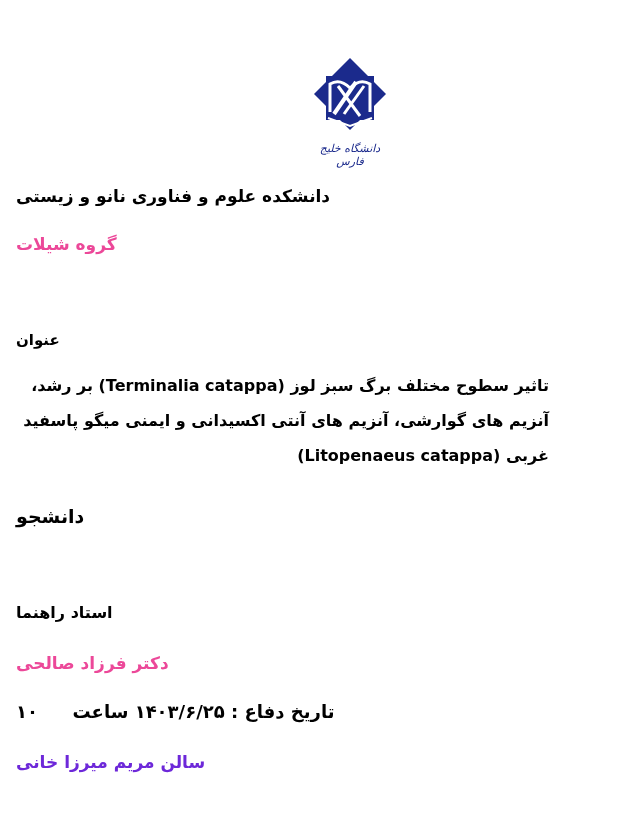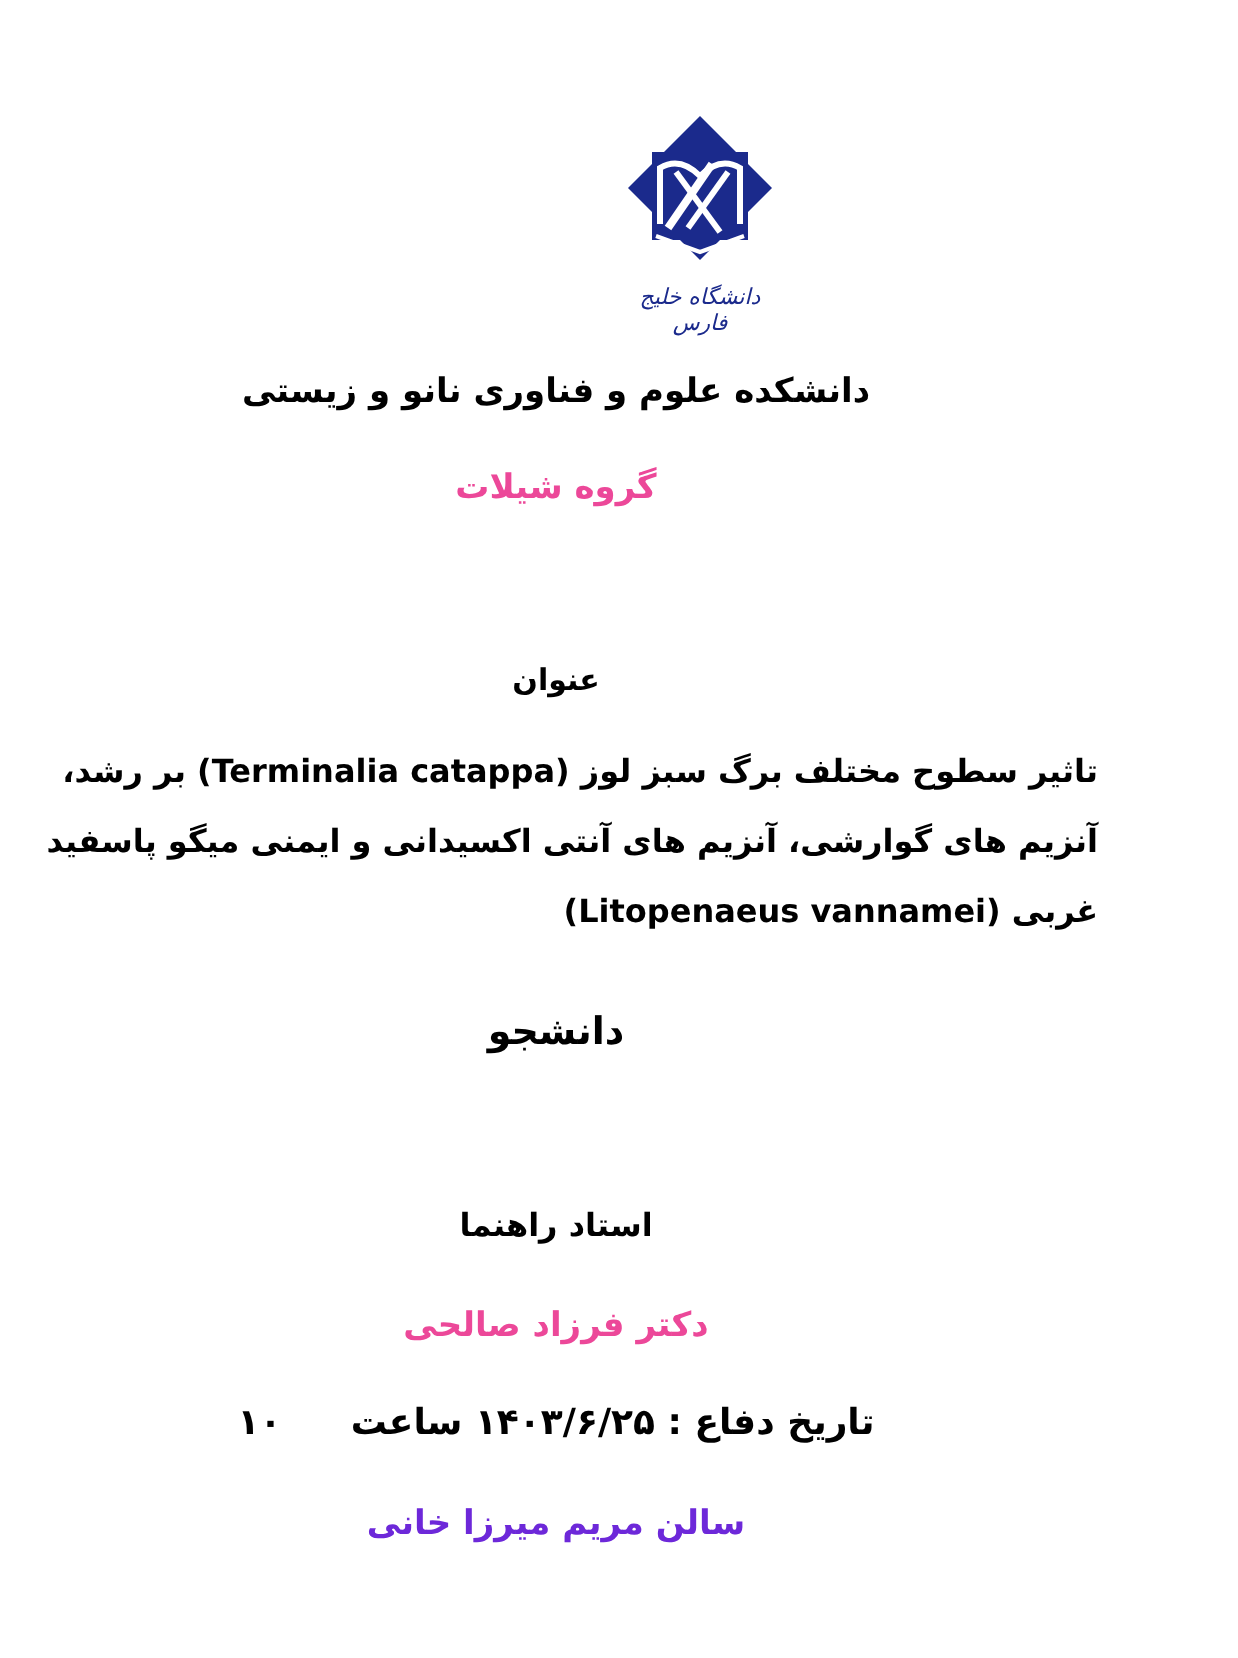--- a/index.html
+++ b/index.html
@@ -4,21 +4,21 @@
 <style>
   html, body { margin: 0; padding: 0; background: #ffffff; }
   body { width: 619px; height: 829px; position: relative; overflow: hidden;
          font-family: "DejaVu Sans", sans-serif; color: #000; }
   .page { position: absolute; left: 0; top: 0; width: 619px; height: 829px; }
   .logo { position: absolute; left: 272px; top: 56px; width: 76px; height: 110px; margin-left: 40px; }
   .logo svg { display: block; }
   .logo-caption { position: absolute; left: 0; top: 86px; width: 76px; text-align: center;
                   font-family: "DejaVu Serif", serif; font-style: italic; font-size: 11px;
                   color: #1b2a8c; direction: rtl; }
-  .line { position: absolute; left: 4px; width: 548px; text-align: center; direction: rtl;
+  .line { position: absolute; left: 16px; width: 548px; text-align: left; direction: rtl;
           font-weight: bold; white-space: nowrap; }
   .red { color: #ec4899; }
   .navy { color: #6d28d9; }
   .title-block { position: absolute; right: 70px; width: 480px; direction: rtl; text-align: right;
                  font-weight: bold; font-size: 16px; line-height: 35px; white-space: nowrap; }
   .latin { font-family: "DejaVu Sans", sans-serif; }
   .gap { display: inline-block; width: 22px; }
 </style>
 </head>
 <body>
@@ -50,21 +50,21 @@
 
   <div class="title-block" style="top:368px;">
     <div>
       <span>تاثیر سطوح مختلف برگ سبز لوز</span>
       <span class="latin" dir="ltr">(Terminalia catappa)</span>
       <span>بر رشد،</span>
     </div>
     <div>آنزیم های گوارشی، آنزیم های آنتی اکسیدانی و ایمنی میگو پاسفید</div>
     <div>
       <span>غربی</span>
-      <span class="latin" dir="ltr">(Litopenaeus vannamei)</span>
+      <span class="latin" dir="ltr">(Litopenaeus catappa)</span>
     </div>
   </div>
 
   <div class="line" style="top:505px; font-size:19px;">دانشجو</div>
 
 
   <div class="line" style="top:603px; font-size:16px;">استاد راهنما</div>
 
   <div class="line red" style="top:653px; font-size:17px;">دکتر فرزاد صالحی</div>
 

